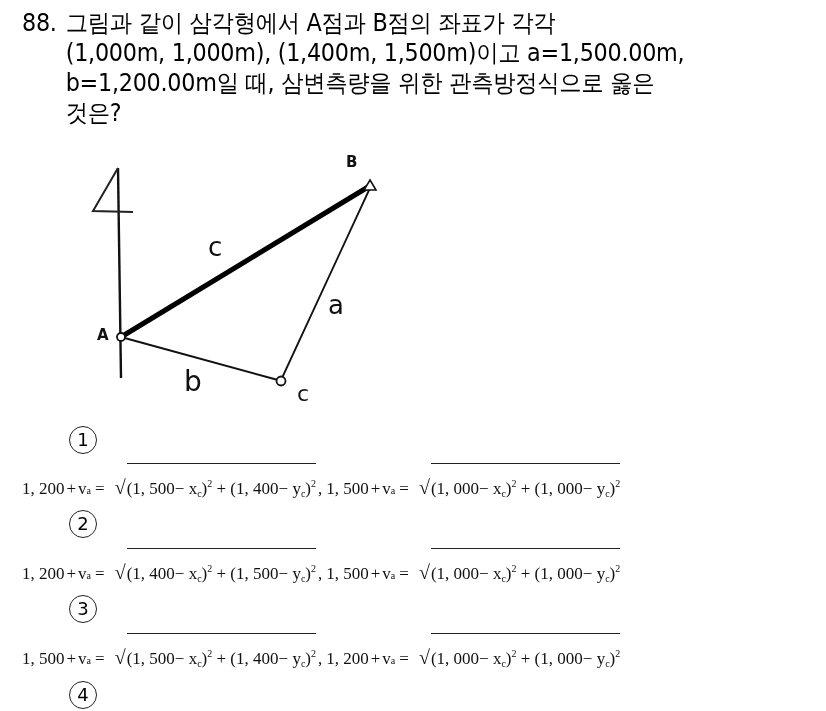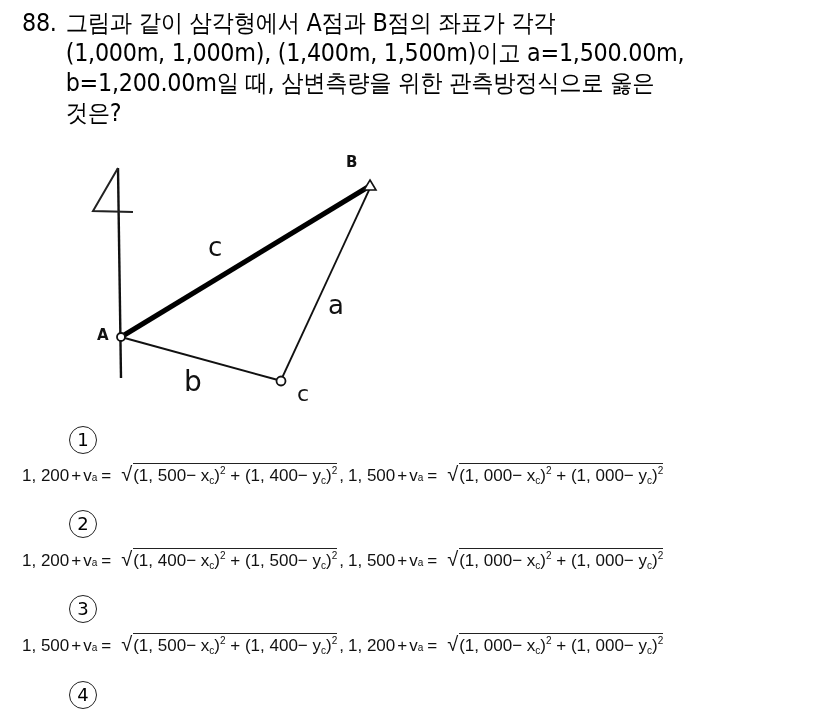--- a/index.html
+++ b/index.html
@@ -59,39 +59,39 @@
       border-radius: 50%;
       font-family: "DejaVu Sans", sans-serif;
       font-size: 18px;
       line-height: 26px;
       text-align: center;
       box-sizing: content-box;
     }
     .equation {
       position: absolute;
       left: 22px;
-      font-family: Liberation Sans, sans-serif;
+      font-family: Liberation Serif, serif;
       font-size: 17px;
       white-space: nowrap;
       color: #111;
       display: flex;
       align-items: baseline;
     }
     .sqrt {
       display: inline-flex;
       align-items: baseline;
       margin-left: 6px;
     }
     .sqrt-sign {
       font-size: 20px;
       margin-right: 1px;
     }
     .radicand {
       border-top: 1.2px solid #222;
-      padding-top: 1px;
+      padding-top: 14px;
     }
     sub {
       font-size: 10px;
       vertical-align: -3px;
     }
     sup {
       font-size: 10px;
       vertical-align: 7px;
     }
     .sep {

